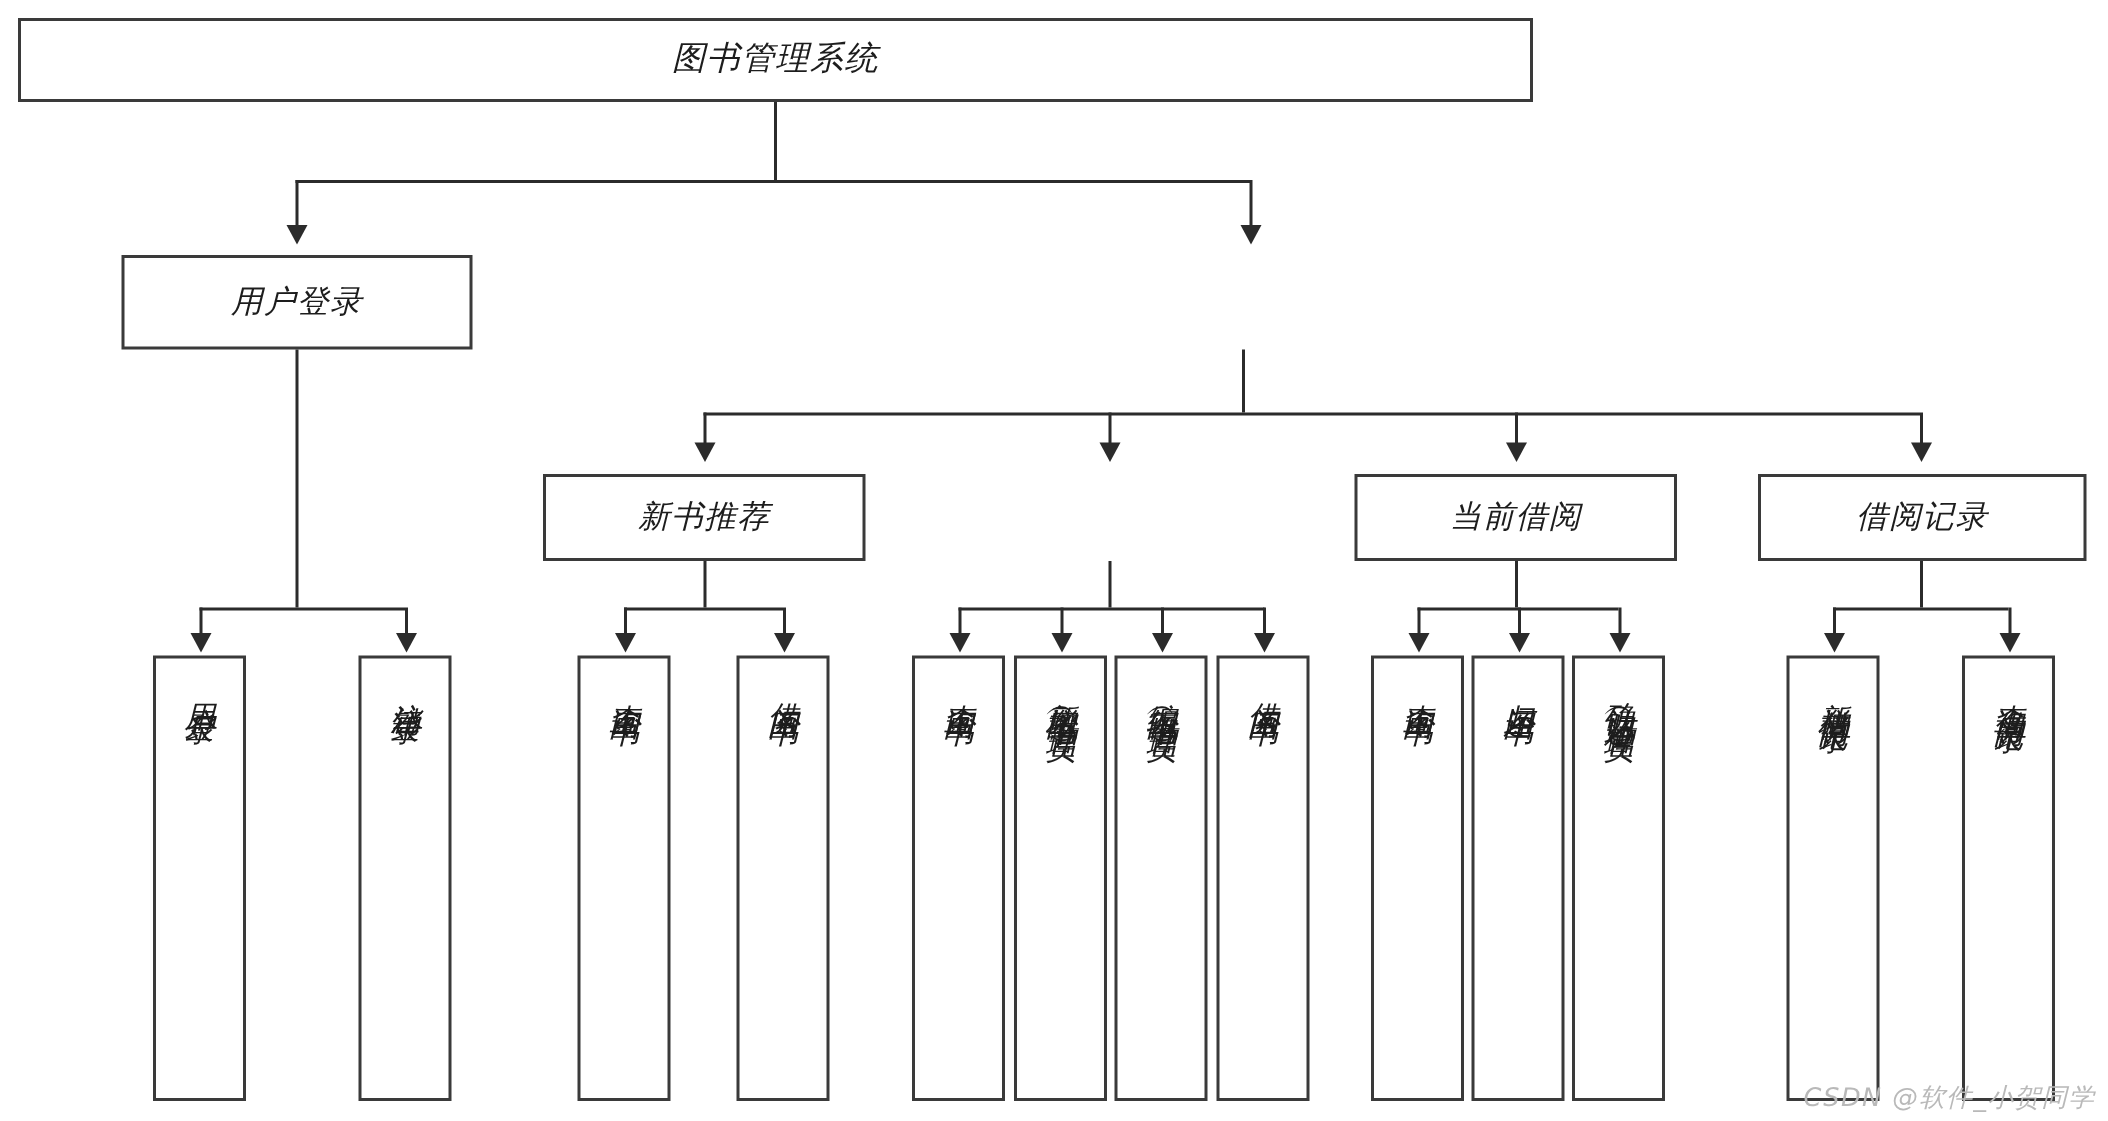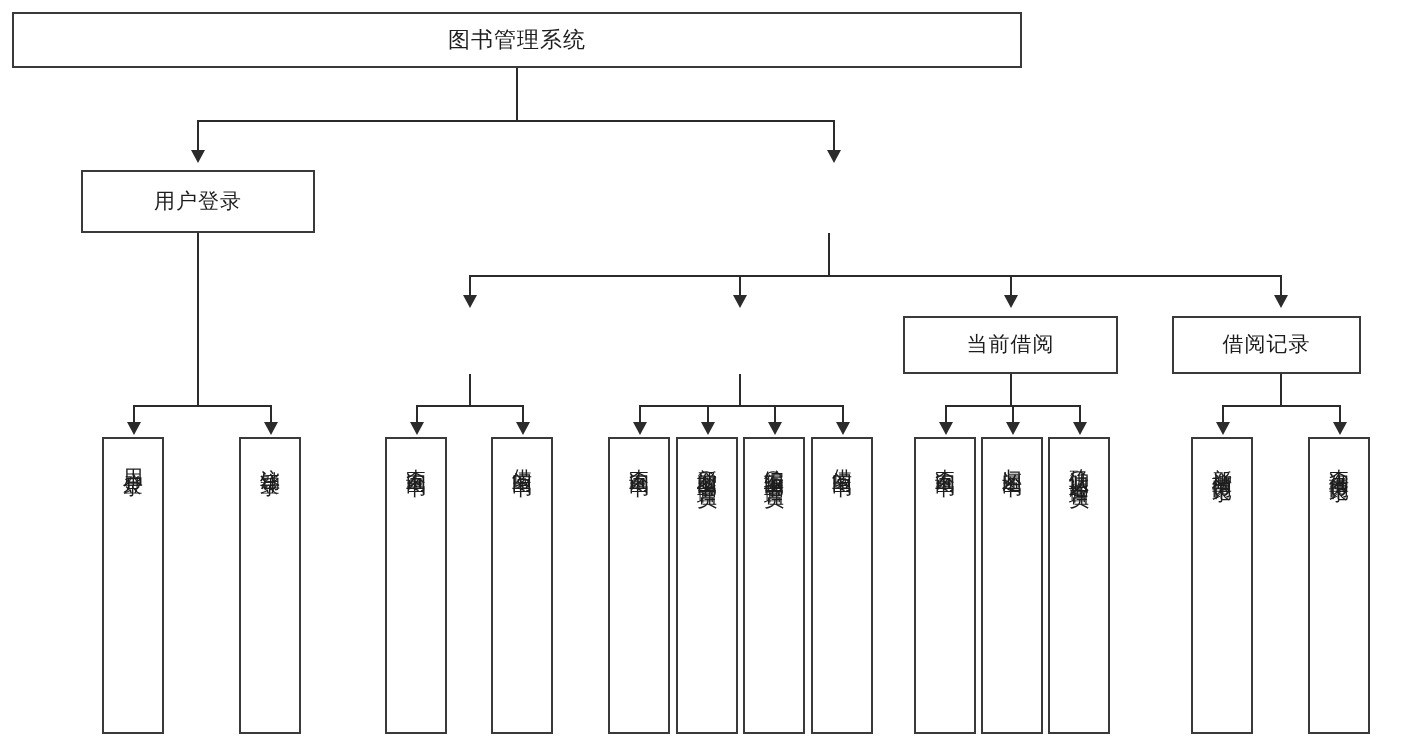--- a/index.html
+++ b/index.html
@@ -5,21 +5,21 @@
 <style>
   html,body{margin:0;padding:0;}
   body{
     width:1405px;height:747px;
     background:#ffffff;
     font-family:"DejaVu Sans","Liberation Sans",sans-serif;
     overflow:hidden;
     position:relative;
   }
   #diagram{
-    position:absolute;left:0;top:0;width:1405px;height:747px;
+    position:absolute;left:0;top:0;width:1405px;height:747px;font-style:italic;
   }
   
   .node{
     position:absolute;
     box-sizing:border-box;
     background:#ffffff;
     border:2px solid #3a3a3a;
     display:flex;
     align-items:center;
     justify-content:center;
@@ -106,24 +106,27 @@
   <div class="line hline" style="left:469px;top:275px;width:811px;"></div>
   <div class="line vline" style="left:469px;top:275px;height:22px;"></div>
   <div class="arrow" style="left:463px;top:295px;"></div>
   <div class="line vline" style="left:739px;top:275px;height:22px;"></div>
   <div class="arrow" style="left:733px;top:295px;"></div>
   <div class="line vline" style="left:1010px;top:275px;height:22px;"></div>
   <div class="arrow" style="left:1004px;top:295px;"></div>
   <div class="line vline" style="left:1280px;top:275px;height:22px;"></div>
   <div class="arrow" style="left:1274px;top:295px;"></div>
 
+  <div class="node h" style="left:362px;top:316px;width:215px;height:58px;">
+    <span>新书推荐</span>
+  </div>
   <div class="node h" style="left:903px;top:316px;width:215px;height:58px;">
     <span>当前借阅</span>
   </div>
-  <div class="node h" style="left:1172px;top:316px;width:189px;height:58px;">
+  <div class="node h" style="left:1172px;top:316px;width:219px;height:58px;">
     <span>借阅记录</span>
   </div>
 
   <div class="line vline" style="left:469px;top:374px;height:31px;"></div>
   <div class="line hline" style="left:416px;top:405px;width:106px;"></div>
   <div class="line vline" style="left:416px;top:405px;height:19px;"></div>
   <div class="arrow" style="left:410px;top:422px;"></div>
   <div class="line vline" style="left:522px;top:405px;height:19px;"></div>
   <div class="arrow" style="left:516px;top:422px;"></div>
 
@@ -191,14 +194,15 @@
     <span class="vtext">确认归还（管理员）</span>
   </div>
 
   <div class="node v" style="left:1191px;top:437px;width:62px;height:297px;">
     <span class="vtext">新增借阅记录</span>
   </div>
   <div class="node v" style="left:1308px;top:437px;width:62px;height:297px;">
     <span class="vtext">查询借阅记录</span>
   </div>
 
+  <div id="watermark">CSDN @软件_小贺同学</div>
 
 </div>
 
 </body></html>

